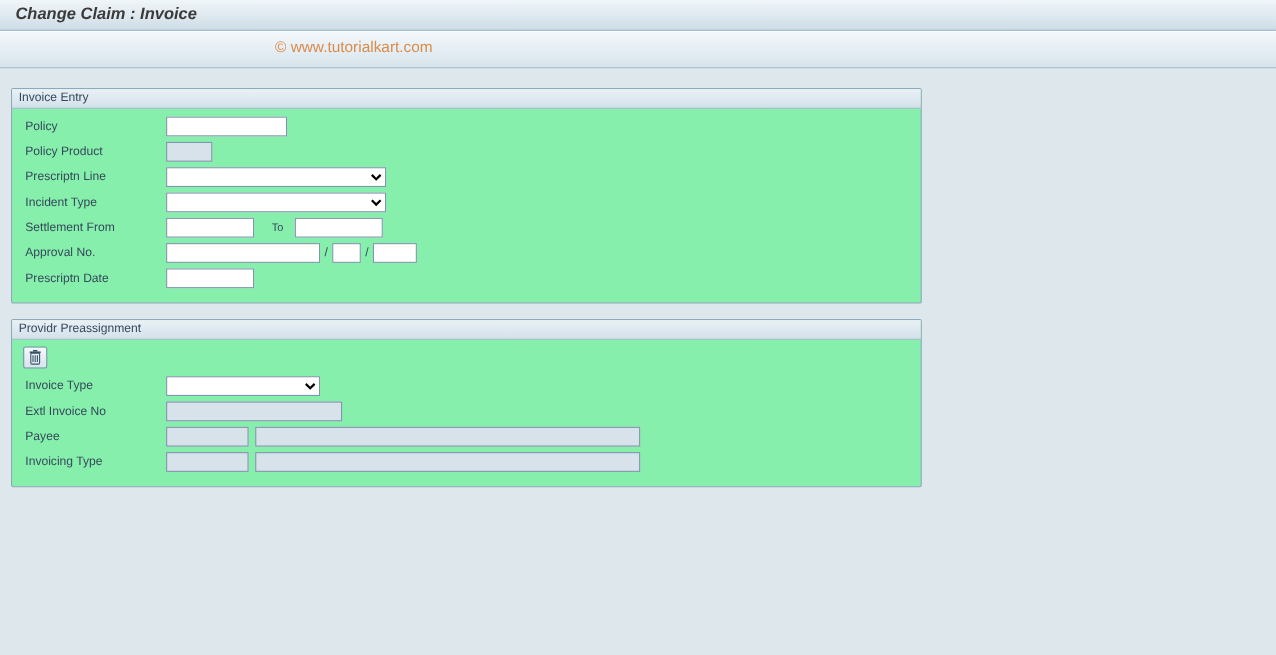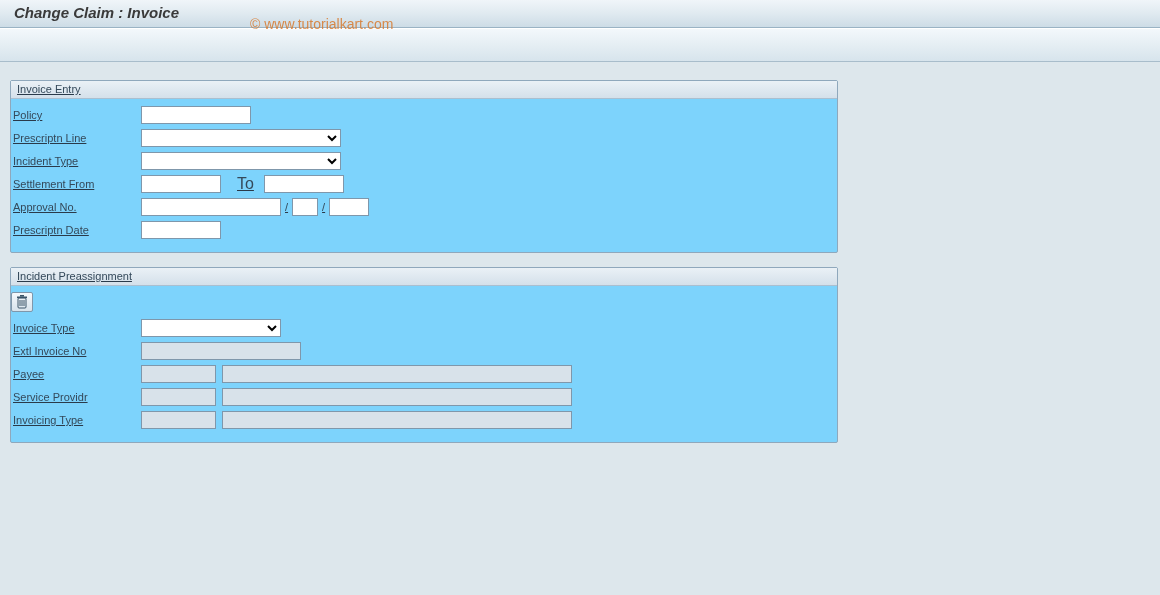--- a/index.html
+++ b/index.html
@@ -6,50 +6,49 @@
     html, body { width: 1160px; height: 595px; font-family: Arial, sans-serif; font-size: 11px; }
     body { background: #dde7ec; color: #2a3a4a; }
     
     .header-bar {
       background: linear-gradient(to bottom, #f0f5f9 0%, #e0eaf0 50%, #cddce6 100%);
       border-bottom: 1px solid #9ab3c4;
       padding: 4px 14px 6px;
       position: relative;
     }
     .header-title { font-size: 15px; font-weight: bold; font-style: italic; color: #3a3a3a; text-align: center; }
-    .watermark { color: #d87a2e; font-size: 14px; position: absolute; left: 250px; top: 16px; opacity: .85; }
+    .watermark { color: #d87a2e; font-size: 14px; position: absolute; left: 250px; top: 34px; opacity: .85; }
     
     .toolbar-strip {
       height: 34px;
       background: linear-gradient(to bottom, #f3f8fb, #d7e4ec);
       border-top: 1px solid #fff;
       border-bottom: 1px solid #a8bdcb;
     }
     
     .content { padding: 18px 10px; }
     
     .panel {
-      background: #7dd3fc;
+      background: #86efac;
       border: 1px solid #8fa8bc;
       border-radius: 2px;
       margin-bottom: 14px;
-      text-decoration: underline;
     }
     .panel-header {
       background: linear-gradient(to bottom, #eaf1f6, #d4e0ea);
       padding: 2px 6px 3px;
       font-size: 11px;
       color: #34495a;
       border-bottom: 1px solid #aabfd0;
     }
-    .panel-body { padding: 4px 0 10px; }
+    .panel-body { padding: 4px 10px 10px; }
     
     .row { display: flex; align-items: center; height: 22px; margin: 1px 0; }
     .label { width: 130px; color: #34495a; font-size: 11px; padding-left: 2px; }
-    .label-mid { font-size: 16px; color: #34495a; padding: 0 10px 0 16px; }
+    .label-mid { font-size: 10px; color: #34495a; padding: 0 10px 0 16px; }
     
     input.fld, select.fld {
       height: 18px; border: 1px solid #7f97ab; background: #fff;
       font-size: 11px; padding: 0 3px;
     }
     input.fld.disabled { background: #d8e2ea; color: #6b7b88; }
     select.fld { background: #fff; }
     
     .sep { color:#34495a; padding:0 4px; font-size:11px; }
     
@@ -73,20 +72,24 @@
 <div class="content">
 
   <div class="panel" style="width:828px;">
     <div class="panel-header">Invoice Entry</div>
     <div class="panel-body">
       <div class="row">
         <div class="label">Policy</div>
         <input class="fld" style="width: 110px;" value="">
       </div>
       <div class="row">
+        <div class="label">Policy Product</div>
+        <input class="fld disabled" style="width: 42px;" readonly="" value="">
+      </div>
+      <div class="row">
         <div class="label">Prescriptn Line</div>
         <select class="fld" style="width:200px"><option></option></select>
       </div>
       <div class="row">
         <div class="label">Incident Type</div>
         <select class="fld" style="width:200px"><option></option></select>
       </div>
       <div class="row">
         <div class="label">Settlement From</div>
         <input class="fld" style="width: 80px;" value="">
@@ -102,21 +105,21 @@
         <input class="fld" style="width: 40px;" value="">
       </div>
       <div class="row">
         <div class="label">Prescriptn Date</div>
         <input class="fld" style="width: 80px;" value="">
       </div>
     </div>
   </div>
 
   <div class="panel" style="width:828px;">
-    <div class="panel-header">Incident Preassignment</div>
+    <div class="panel-header">Providr Preassignment</div>
     <div class="panel-body">
       <div class="icon-btn">
         <svg width="12" height="14" viewBox="0 0 12 14">
           <rect x="2" y="3" width="8" height="10" rx="1" fill="none" stroke="#3a5569" stroke-width="1"></rect>
           <rect x="1" y="1.5" width="10" height="1.6" fill="#3a5569"></rect>
           <rect x="4" y="0" width="4" height="1.6" fill="#3a5569"></rect>
           <line x1="4" y1="5" x2="4" y2="11" stroke="#3a5569"></line>
           <line x1="6" y1="5" x2="6" y2="11" stroke="#3a5569"></line>
           <line x1="8" y1="5" x2="8" y2="11" stroke="#3a5569"></line>
         </svg>
@@ -129,26 +132,20 @@
         <div class="label">Extl Invoice No</div>
         <input class="fld disabled" style="width: 160px;" readonly="" value="">
       </div>
       <div class="row">
         <div class="label">Payee</div>
         <input class="fld disabled" style="width: 75px;" readonly="" value="">
         <span style="width:6px"></span>
         <input class="fld disabled" style="width: 350px;" readonly="" value="">
       </div>
       <div class="row">
-        <div class="label">Service Providr</div>
-        <input class="fld disabled" style="width: 75px;" readonly="" value="">
-        <span style="width:6px"></span>
-        <input class="fld disabled" style="width: 350px;" readonly="" value="">
-      </div>
-      <div class="row">
         <div class="label">Invoicing Type</div>
         <input class="fld disabled" style="width: 75px;" readonly="" value="">
         <span style="width:6px"></span>
         <input class="fld disabled" style="width: 350px;" readonly="" value="">
       </div>
     </div>
   </div>
 
 </div>
 

